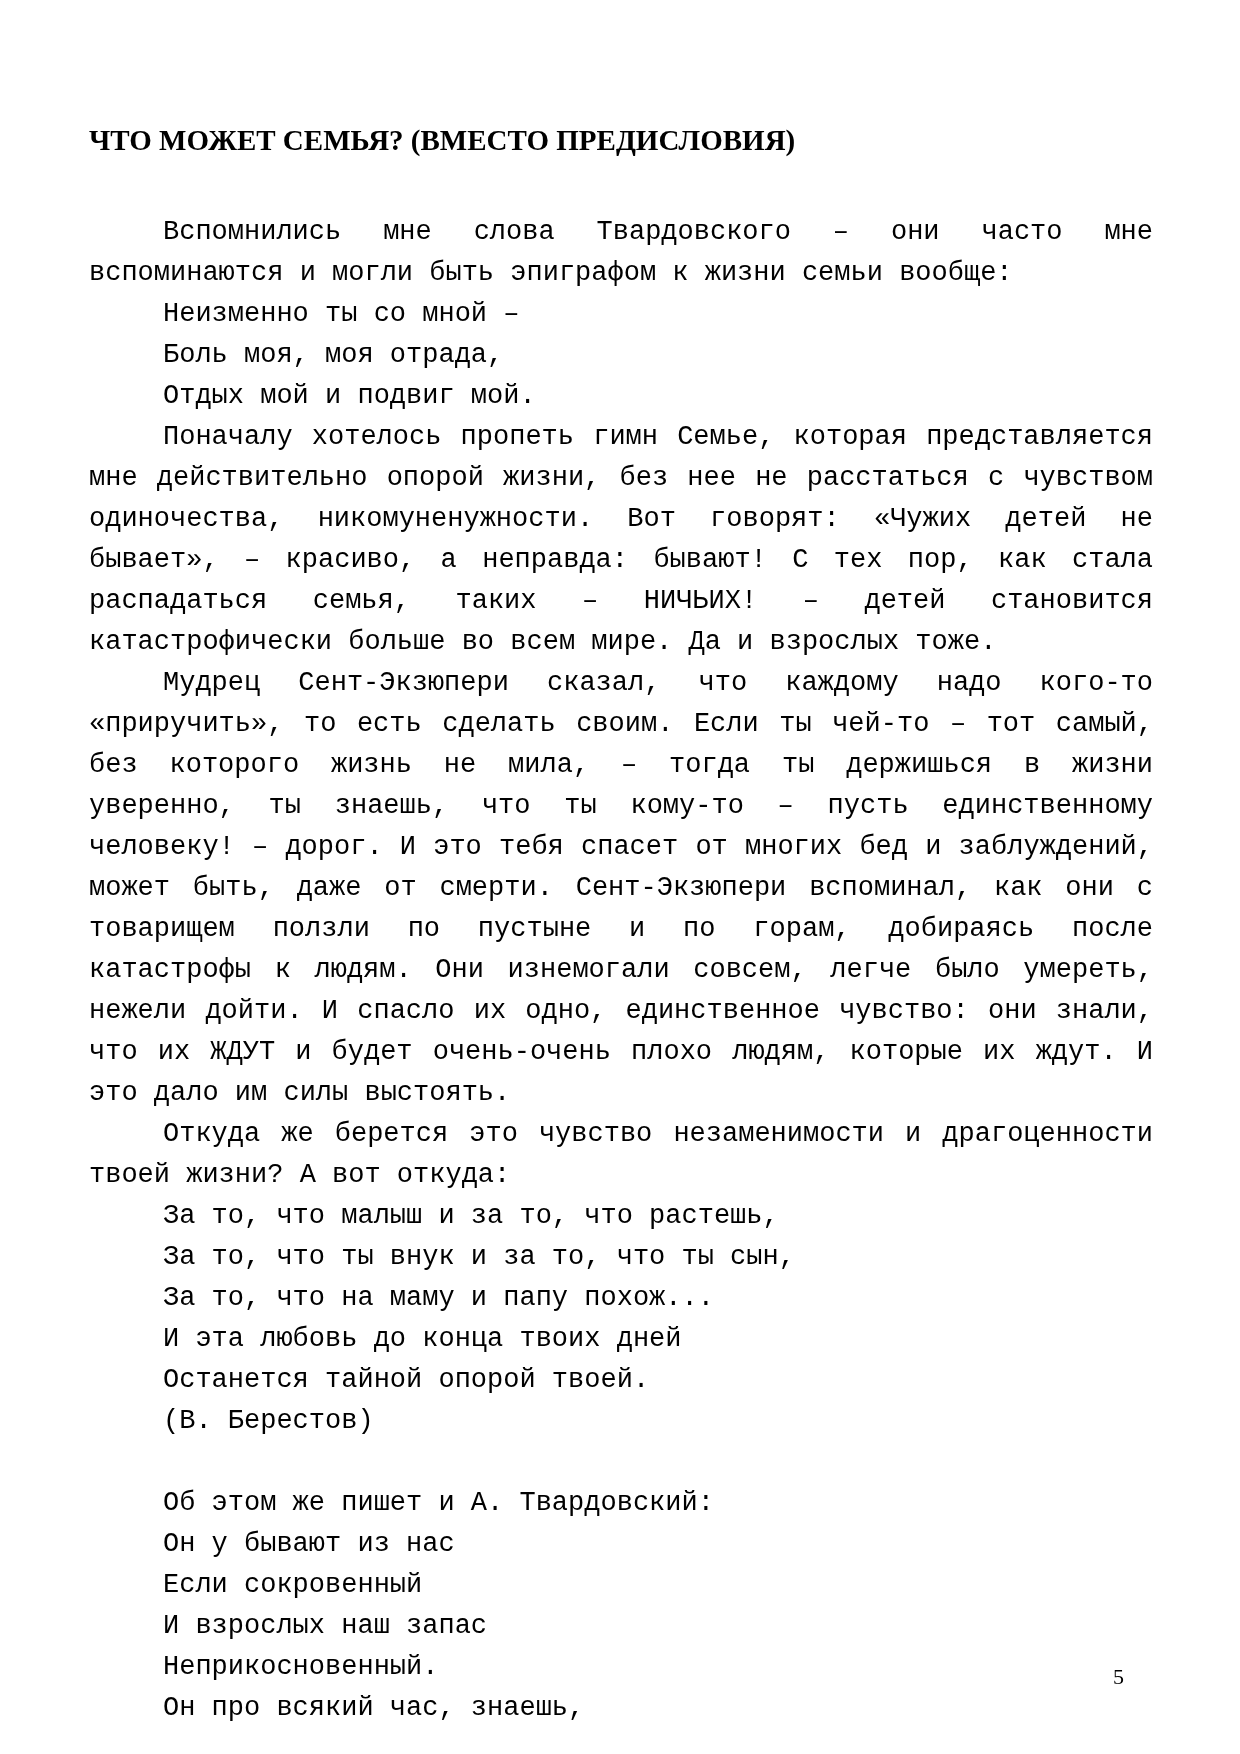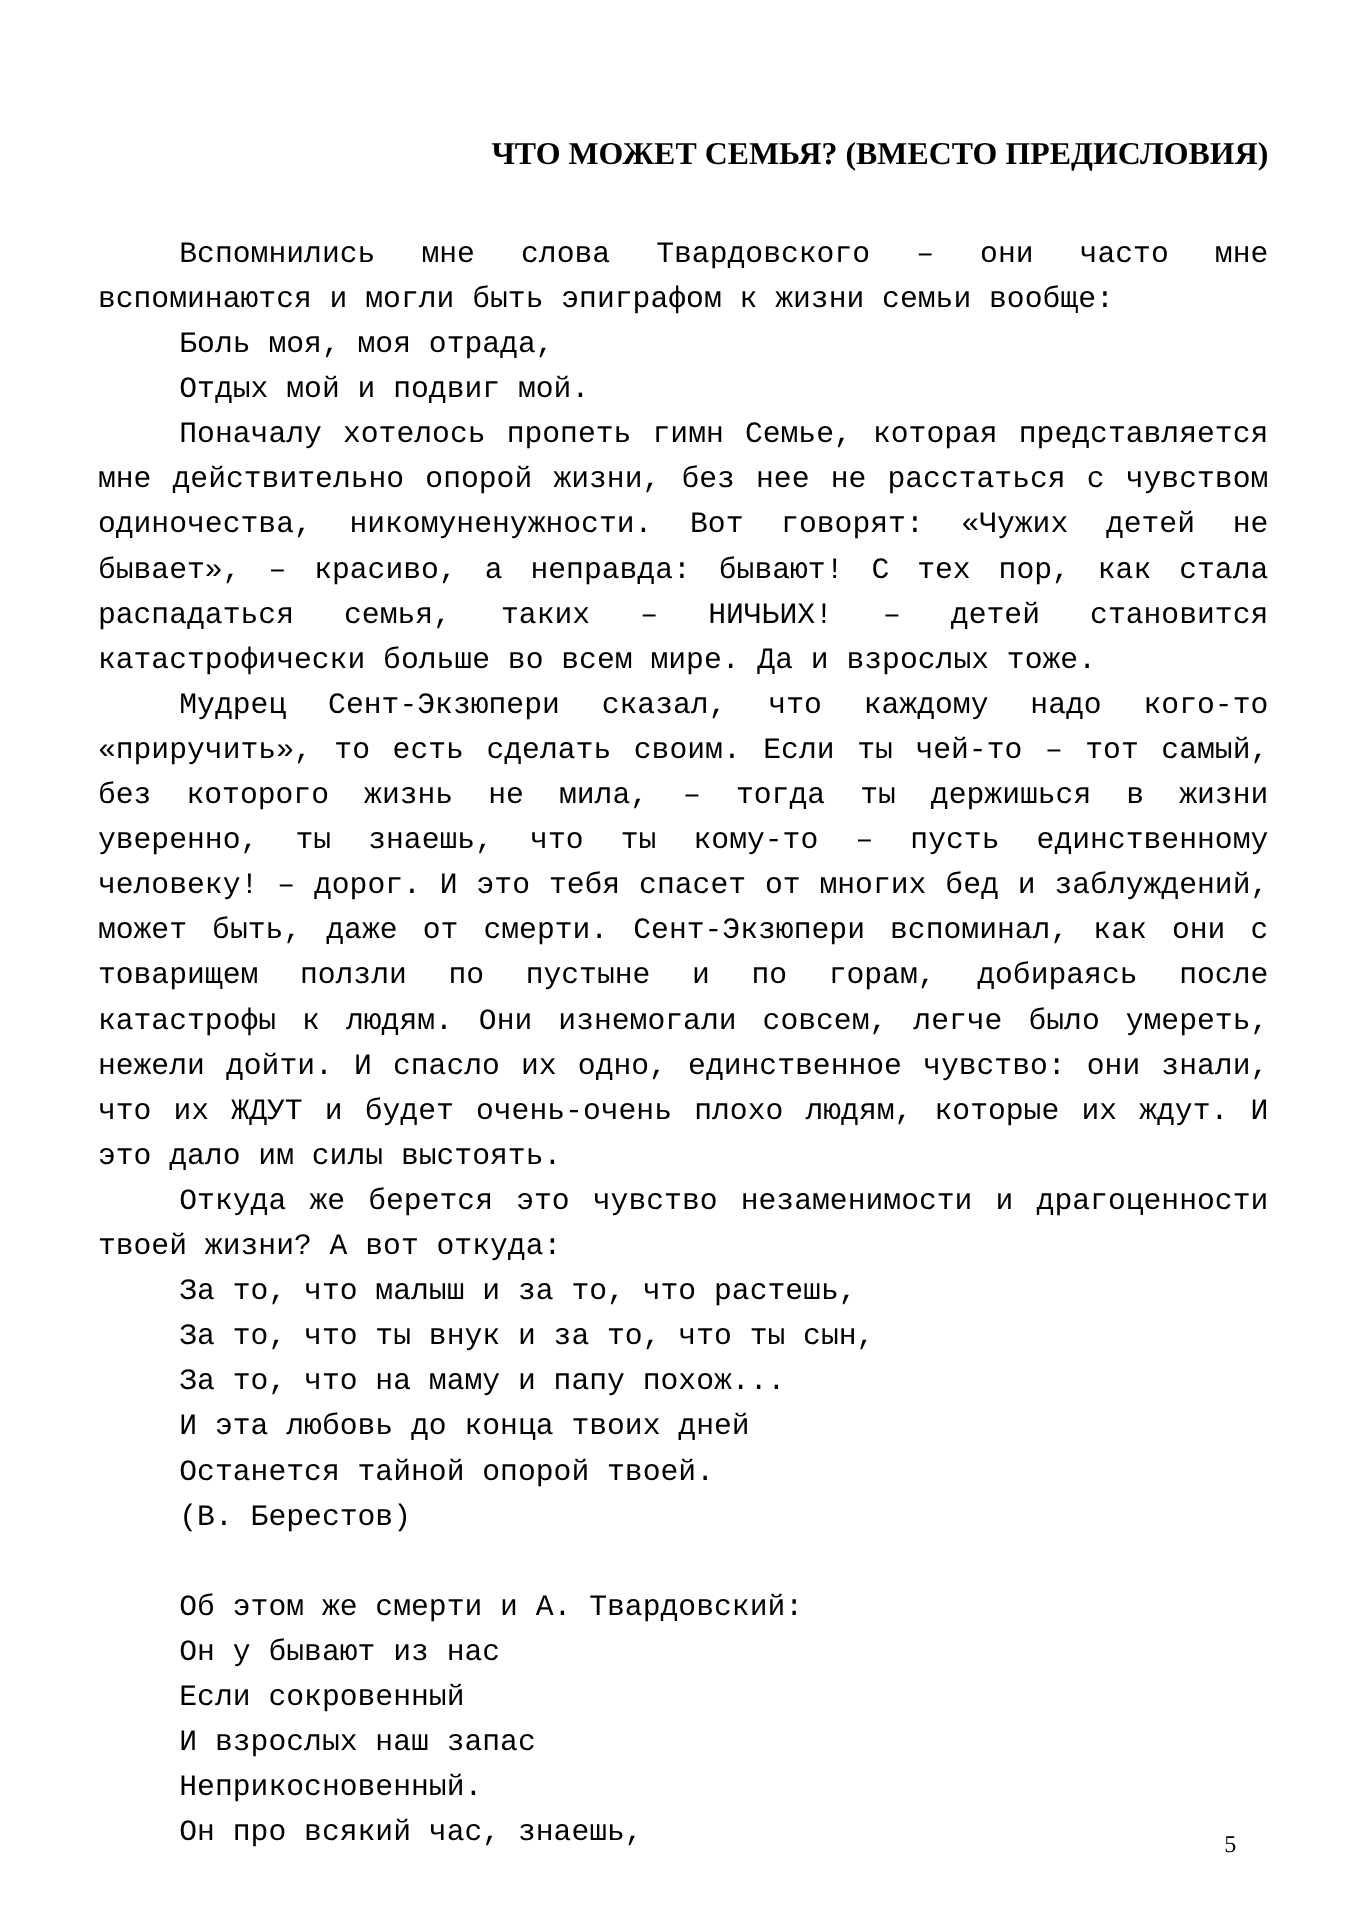--- a/index.html
+++ b/index.html
@@ -19,21 +19,21 @@
       position: absolute;
       left: 89px;
       top: 0;
       width: 1064px;
     }
     .title {
       position: absolute;
       top: 122px;
       left: 0;
       width: 1064px;
-      text-align: right;
+      text-align: left;
       font-weight: bold;
       font-size: 29px;
       letter-spacing: 0px;
       line-height: 36px;
       margin: 0;
     }
     .body {
       position: absolute;
       top: 212px;
       left: 0;
@@ -64,33 +64,34 @@
     }
   </style>
 </head>
 <body>
 
 <div class="page">
   <h1 class="title">ЧТО МОЖЕТ СЕМЬЯ? (ВМЕСТО ПРЕДИСЛОВИЯ)</h1>
 
   <div class="body">
     <p class="para">Вспомнились мне слова Твардовского – они часто мне вспоминаются и могли быть эпиграфом к жизни семьи вообще:</p>
+    <p class="verse-line">Неизменно ты со мной –</p>
     <p class="verse-line">Боль моя, моя отрада,</p>
     <p class="verse-line">Отдых мой и подвиг мой.</p>
     <p class="para">Поначалу хотелось пропеть гимн Семье, которая представляется мне действительно опорой жизни, без нее не расстаться с чувством одиночества, никомуненужности. Вот говорят: «Чужих детей не бывает», – красиво, а неправда: бывают! С тех пор, как стала распадаться семья, таких – НИЧЬИХ! – детей становится катастрофически больше во всем мире. Да и взрослых тоже.</p>
     <p class="para">Мудрец Сент-Экзюпери сказал, что каждому надо кого-то «приручить», то есть сделать своим. Если ты чей-то – тот самый, без которого жизнь не мила, – тогда ты держишься в жизни уверенно, ты знаешь, что ты кому-то – пусть единственному человеку! – дорог. И это тебя спасет от многих бед и заблуждений, может быть, даже от смерти. Сент-Экзюпери вспоминал, как они с товарищем ползли по пустыне и по горам, добираясь после катастрофы к людям. Они изнемогали совсем, легче было умереть, нежели дойти. И спасло их одно, единственное чувство: они знали, что их ЖДУТ и будет очень-очень плохо людям, которые их ждут. И это дало им силы выстоять.</p>
     <p class="para">Откуда же берется это чувство незаменимости и драгоценности твоей жизни? А вот откуда:</p>
     <p class="verse-line">За то, что малыш и за то, что растешь,</p>
     <p class="verse-line">За то, что ты внук и за то, что ты сын,</p>
     <p class="verse-line">За то, что на маму и папу похож...</p>
     <p class="verse-line">И эта любовь до конца твоих дней</p>
     <p class="verse-line">Останется тайной опорой твоей.</p>
     <p class="verse-line">(В. Берестов)</p>
     <div class="spacer"></div>
-    <p class="verse-line">Об этом же смерти и А. Твардовский:</p>
+    <p class="verse-line">Об этом же пишет и А. Твардовский:</p>
     <p class="verse-line">Он у бывают из нас</p>
     <p class="verse-line">Если сокровенный</p>
     <p class="verse-line">И взрослых наш запас</p>
     <p class="verse-line">Неприкосновенный.</p>
     <p class="verse-line">Он про всякий час, знаешь,</p>
   </div>
 </div>
 
 <div class="page-number">5</div>
 

